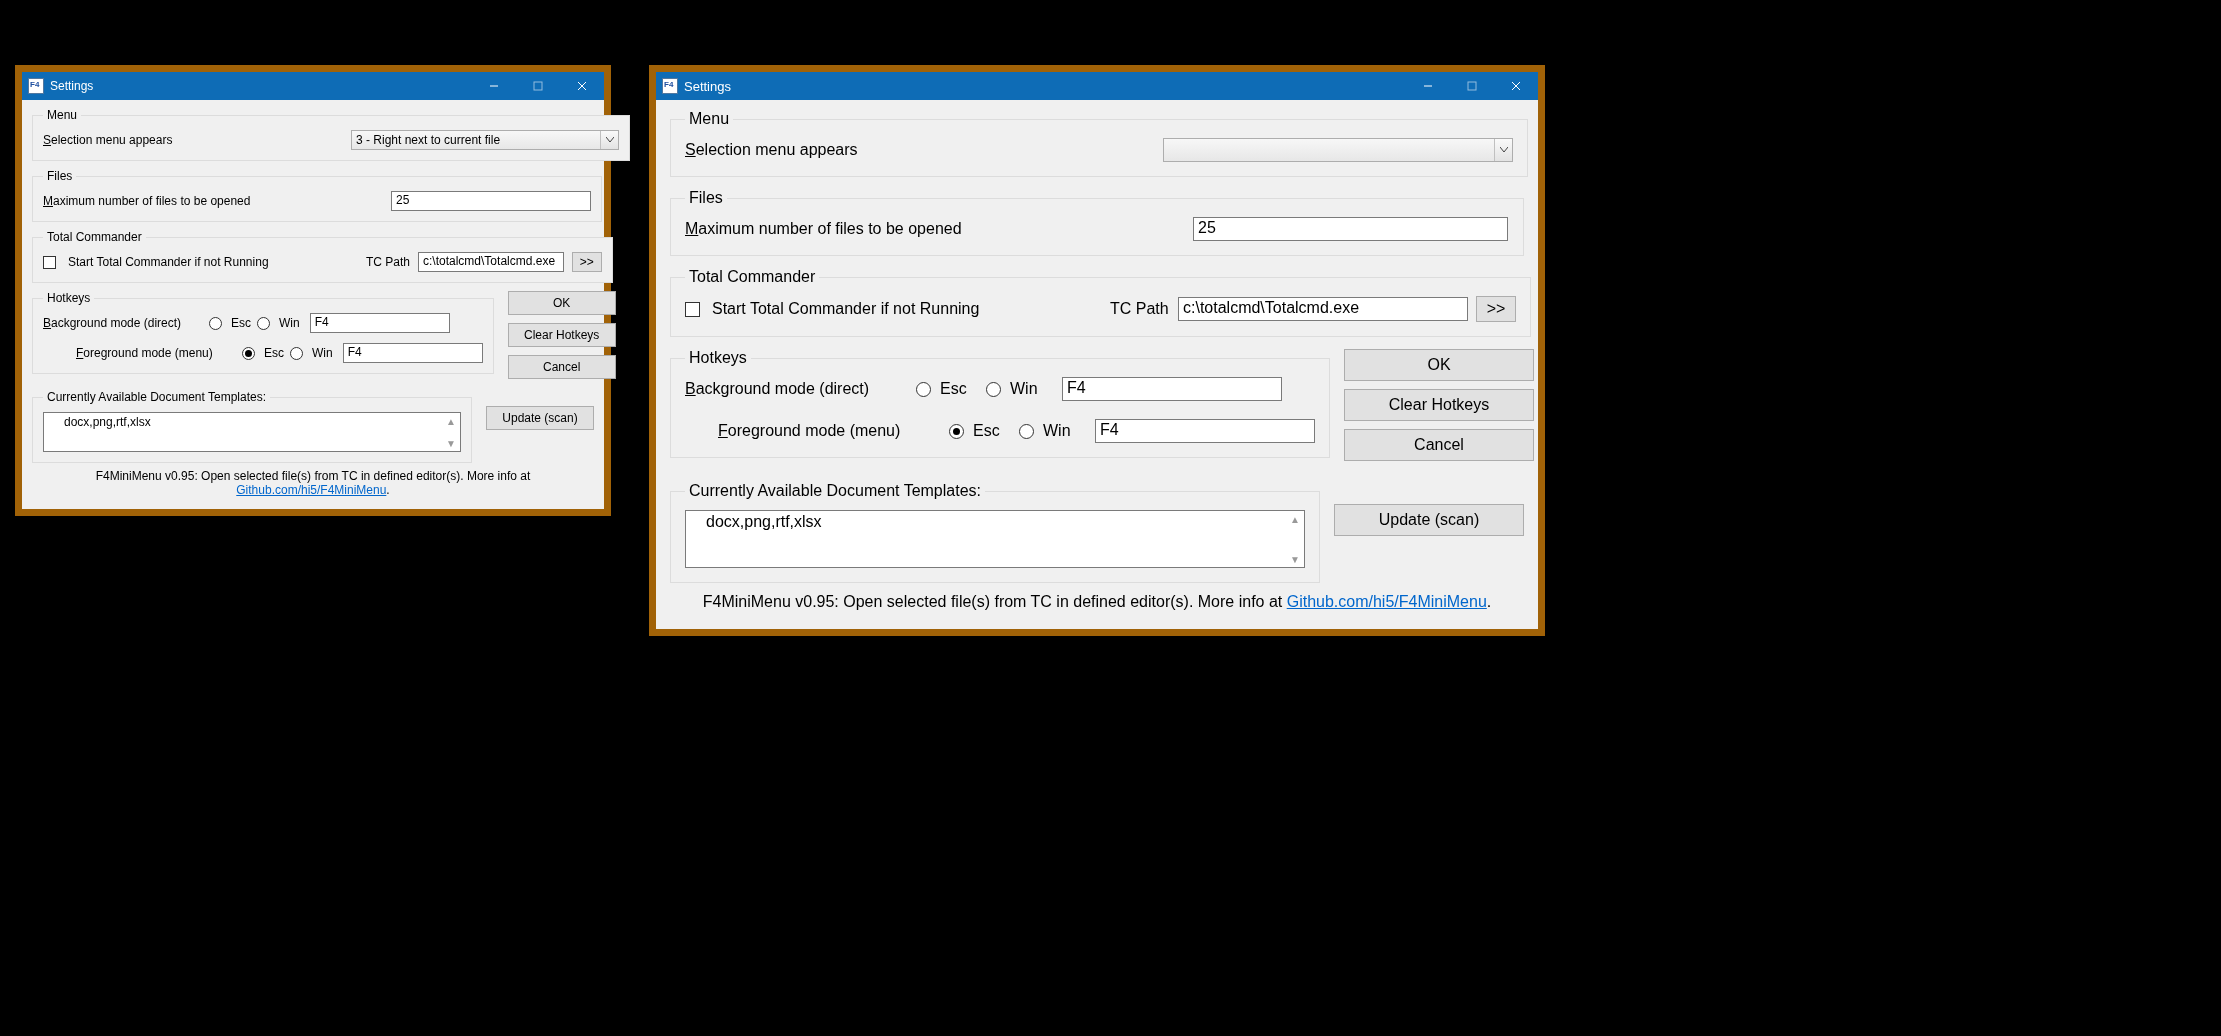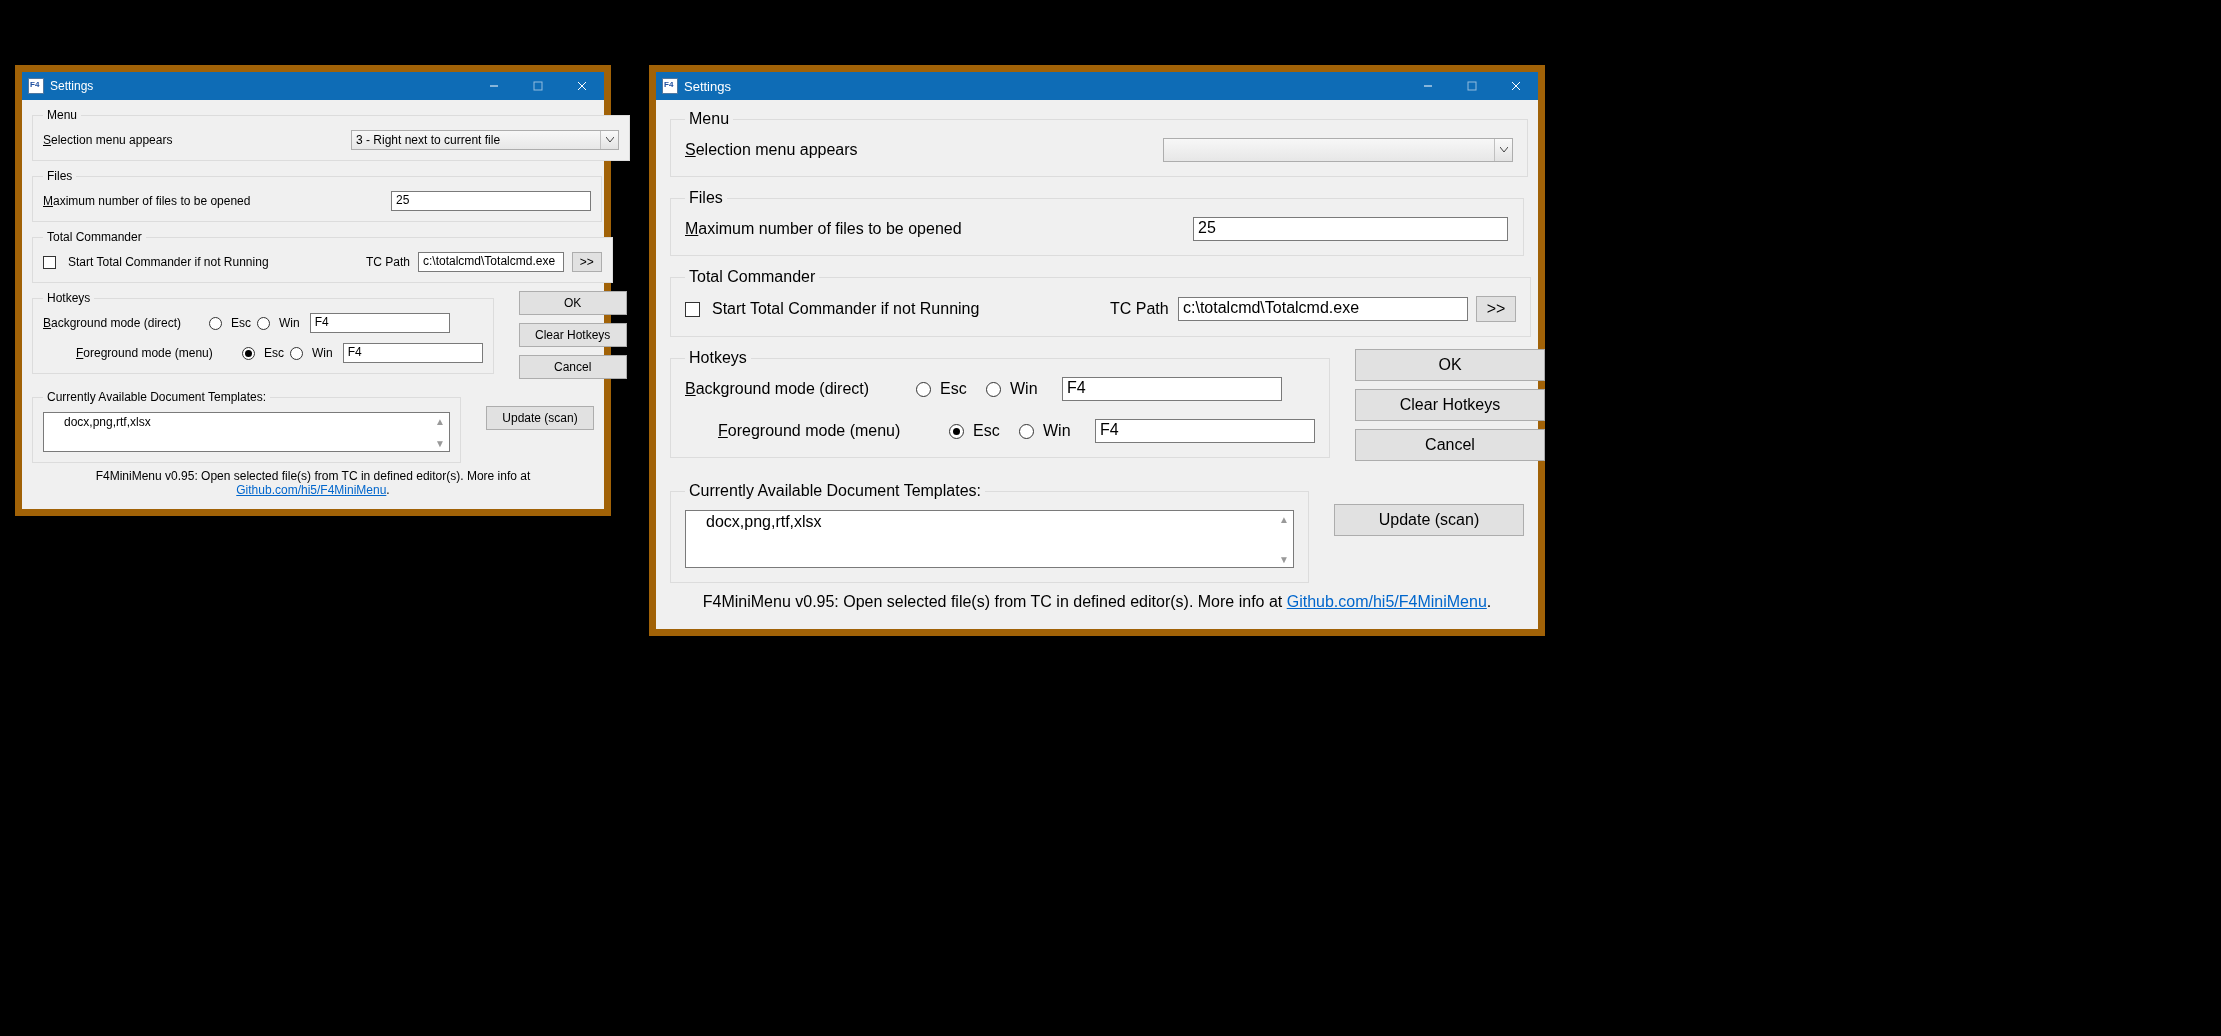--- a/index.html
+++ b/index.html
@@ -187,21 +187,21 @@
     font-size:10px;
   }
   .footer {
     text-align:center;
     padding: 6px 0 2px 0;
   }
   .window-large .footer { padding: 10px 0 4px 0; }
   a.link { color:#0066cc; text-decoration:underline; }
   .flex-split{
     display:flex;
-    gap:25px;
+    gap:14px;
     align-items:flex-start;
   }
   .flex-left{ flex:1; }
   .flex-right{ flex:0 0 auto; }
 </style>
 </head>
 <body>
 
 <div class="window window-small">
   <div class="titlebar">

